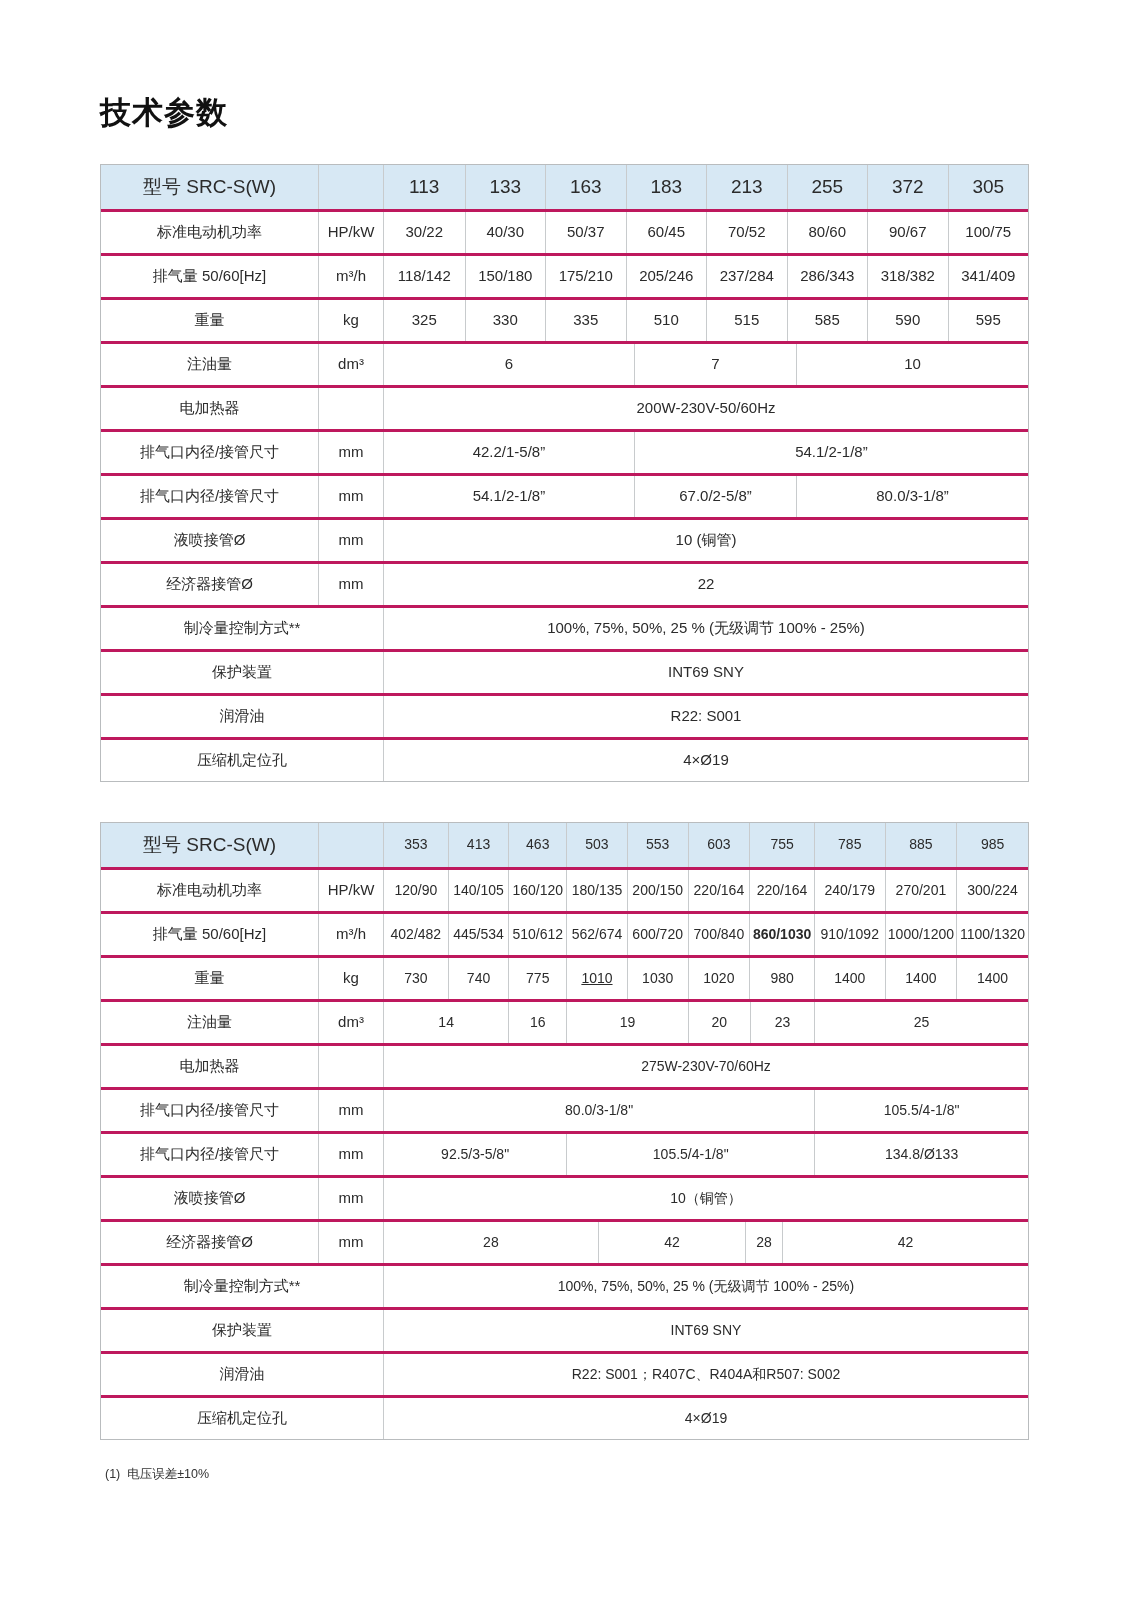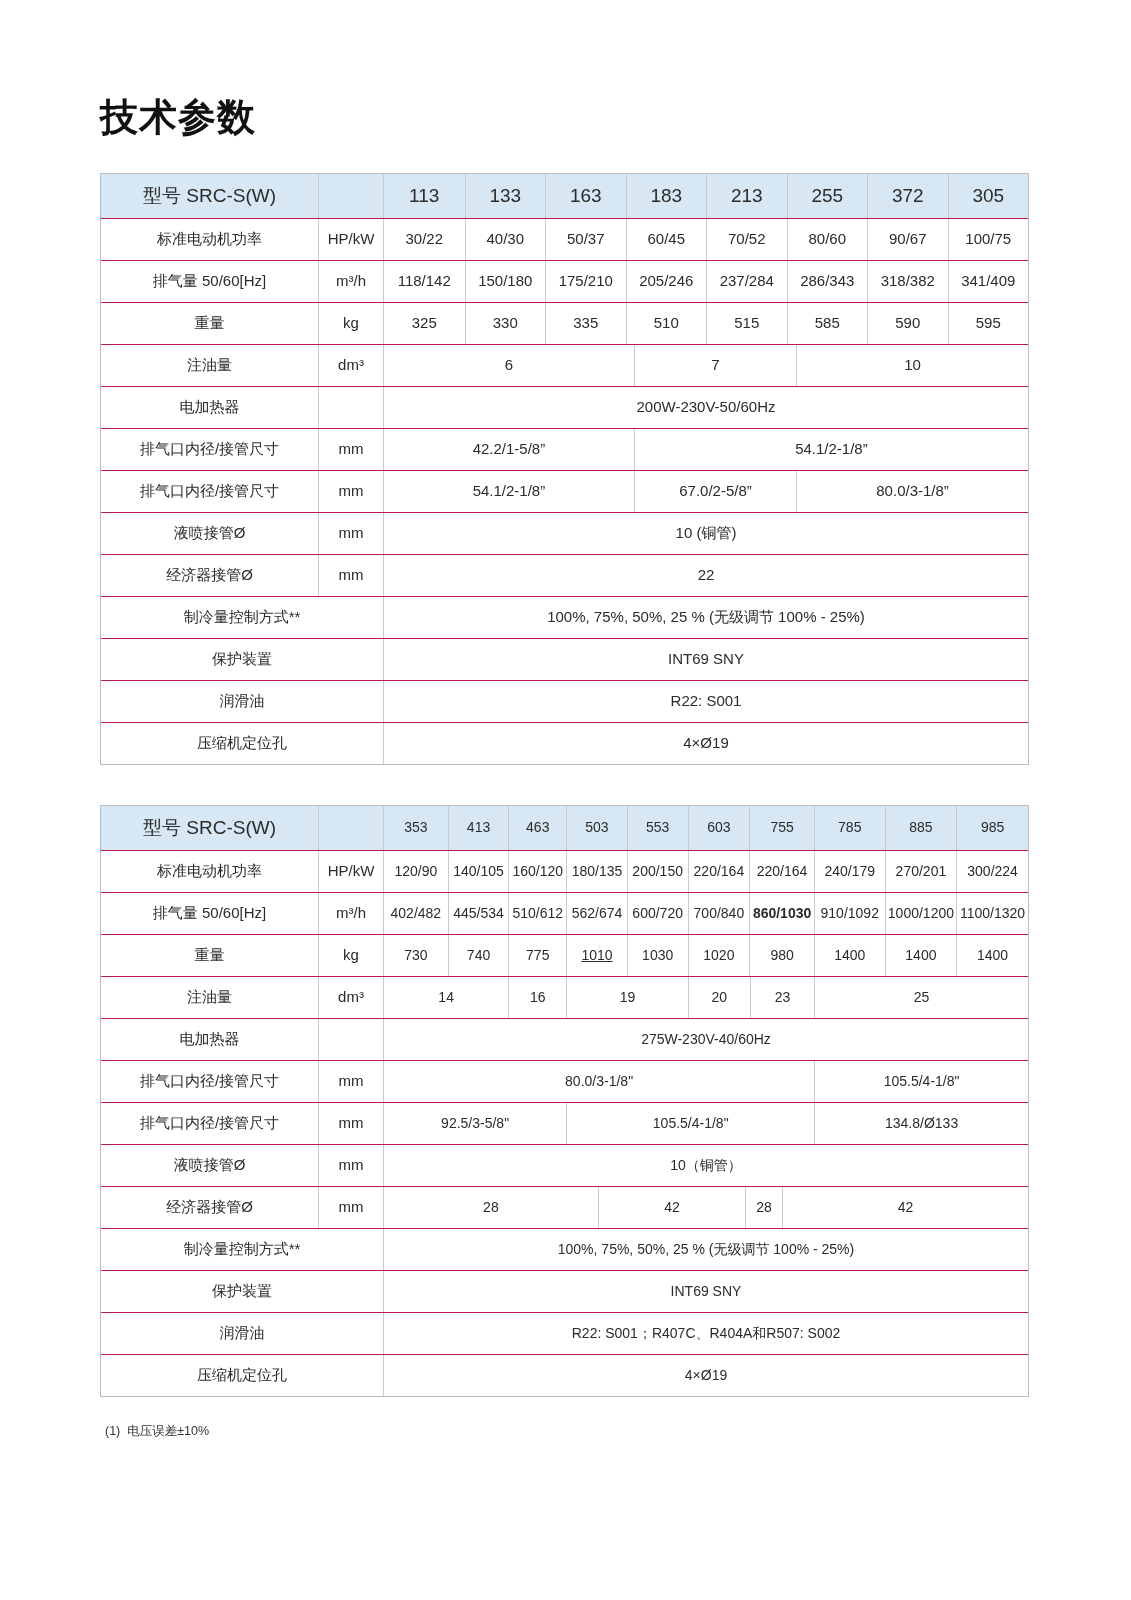--- a/index.html
+++ b/index.html
@@ -3,29 +3,29 @@
 <meta charset="utf-8">
 <style>
   html,body { margin:0; padding:0; }
   body {
     width:1131px; min-height:1600px; background:#ffffff;
     font-family:"Liberation Sans","DejaVu Sans",sans-serif;
     color:#2b2b2b;
   }
   .page { padding:92px 100px 0 100px; }
   .page-title {
-    font-size:38px; font-weight:600; color:#111;
+    font-size:31px; font-weight:600; color:#111;
     letter-spacing:1px; margin:0 0 30px 0;
   }
   .spec-table {
     width:929px; border:1px solid #b9bcbe; box-sizing:border-box;
     background:#fff;
   }
   .spec-table + .spec-table { margin-top:40px; }
-  .t-row { display:flex; align-items:stretch; border-top:1px solid #be185d; }
+  .t-row { display:flex; align-items:stretch; border-top:3px solid #be185d; }
   .t-row:first-child { border-top:none; }
   .t-header { background:#d7e8f4; }
   .t-header .t-cellbox { font-size:19px; }
   .t-cellbox {
     display:flex; align-items:center; justify-content:center;
     text-align:center; box-sizing:border-box; padding:2px 1px;
     font-size:15px; line-height:1.25; white-space:nowrap; overflow:visible;
   }
   .t-label { flex:0 0 217px; min-height:41px; }
   .t-header .t-label { min-height:44px; }
@@ -250,21 +250,21 @@
           <div class="t-cellbox " style="flex: 0 0 18.9%;">19</div>
           <div class="t-cellbox " style="flex: 0 0 9.6%;">20</div>
           <div class="t-cellbox " style="flex: 0 0 10%;">23</div>
           <div class="t-cellbox " style="flex: 0 0 33.2%;">25</div>
         </div>
       </div>
       <div class="t-row">
         <div class="t-cellbox t-label">电加热器</div>
         <div class="t-cellbox t-unit"></div>
         <div class="t-data">
-          <div class="t-cellbox " style="flex: 0 0 100%;">275W-230V-40/60Hz</div>
+          <div class="t-cellbox " style="flex: 0 0 100%;">275W-230V-70/60Hz</div>
         </div>
       </div>
       <div class="t-row">
         <div class="t-cellbox t-label">排气口内径/接管尺寸</div>
         <div class="t-cellbox t-unit">mm</div>
         <div class="t-data">
           <div class="t-cellbox " style="flex: 0 0 66.8%;">80.0/3-1/8"</div>
           <div class="t-cellbox " style="flex: 0 0 33.2%;">105.5/4-1/8"</div>
         </div>
       </div>

